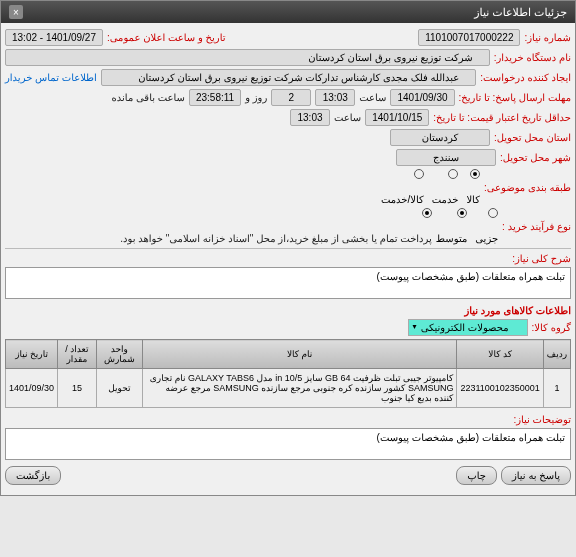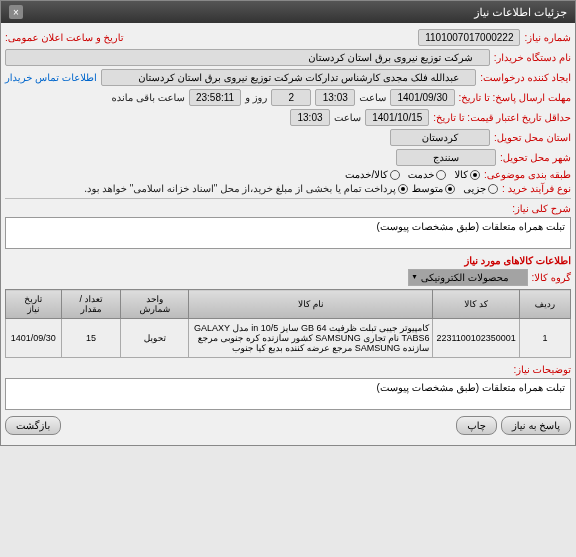--- a/index.html
+++ b/index.html
@@ -8,29 +8,29 @@
 .titlebar { background: linear-gradient(#555, #333); color: #fff; padding: 4px 8px; font-size: 11px; display: flex; justify-content: space-between; align-items: center; }
 .titlebar-close { width: 14px; height: 14px; background: #888; border-radius: 2px; display: flex; align-items: center; justify-content: center; font-size: 10px; cursor: pointer; }
 .content { padding: 6px 4px; }
 .row { display: flex; align-items: center; margin-bottom: 3px; gap: 4px; flex-wrap: wrap; }
 .lbl { color: #222; font-size: 10px; white-space: nowrap; }
 .lbl-red { color: #c00; font-size: 10px; white-space: nowrap; }
 .lbl-blue { color: #06c; font-size: 10px; white-space: nowrap; }
 .val-box { background: #ddd; border: 1px solid #aaa; padding: 2px 6px; font-size: 10px; min-width: 40px; text-align: center; border-radius: 2px; }
 .val-box-wide { flex: 1; text-align: right; padding: 2px 16px; }
 .radio-group { display: flex; gap: 8px; align-items: center; }
-.radio-item { display: flex; align-items: center; gap: 2px; }
+.radio-item { display: flex; gap: 15px; flex-direction: column; }
 .radio { width: 10px; height: 10px; border: 1px solid #555; border-radius: 50%; display: inline-block; position: relative; }
 .radio.on::after { content: ""; position: absolute; width: 4px; height: 4px; background: #000; border-radius: 50%; top: 2px; left: 2px; }
 .section-title { color: #c00; font-weight: bold; font-size: 10px; margin: 6px 0 3px 0; }
 .textarea-box { background: #fff; border: 1px solid #999; width: 100%; min-height: 32px; padding: 3px 5px; font-size: 10px; }
-.dropdown { background: #a3a3a3; border: 1px solid #aaa; padding: 2px 18px 2px 0; font-size: 10px; position: relative; display: inline-block; min-width: 120px; }
+.dropdown { background: #5eead4; border: 1px solid #aaa; padding: 2px 18px 2px 0; font-size: 10px; position: relative; display: inline-block; min-width: 120px; }
 .dropdown::after { content: "▾"; position: absolute; left: 4px; top: 2px; font-size: 8px; }
 .table { width: 100%; border-collapse: collapse; margin-top: 2px; }
-.table th { background: linear-gradient(#ddd,#bbb); border: 1px solid #888; padding: 4px 15px; font-size: 9px; font-weight: normal; }
+.table th { background: linear-gradient(#ddd,#bbb); border: 1px solid #888; padding: 4px 3px; font-size: 9px; font-weight: normal; }
 .table td { background: #eee; border: 1px solid #aaa; padding: 4px 3px; font-size: 9px; text-align: center; vertical-align: middle; }
 .table td.rt { text-align: right; }
 .btnbar { display: flex; gap: 4px; margin-top: 6px; padding-bottom: 4px; }
 .btn { background: linear-gradient(#eee,#ccc); border: 1px solid #888; padding: 3px 10px; font-size: 10px; border-radius: 8px; cursor: pointer; }
 .spacer { flex: 1; }
 .divider { border-top: 1px solid #bbb; margin: 4px 0; }
 </style>
 </head>
 <body>
 
@@ -41,20 +41,21 @@
     <span class="titlebar-close">×</span>
   </div>
 
   <div class="content">
 
     <div class="row">
       <span class="lbl-red">شماره نیاز:</span>
       <span class="val-box">1101007017000222</span>
       <span class="spacer"></span>
       <span class="lbl-red">تاریخ و ساعت اعلان عمومی:</span>
+      <span class="val-box">1401/09/27 - 13:02</span>
     </div>
 
     <div class="row">
       <span class="lbl-red">نام دستگاه خریدار:</span>
       <span class="val-box val-box-wide">شرکت توزیع نیروی برق استان کردستان</span>
     </div>
 
     <div class="row">
       <span class="lbl-red">ایجاد کننده درخواست:</span>
       <span class="val-box val-box-wide">عبدالله فلک مجدی کارشناس تدارکات شرکت توزیع نیروی برق استان کردستان</span>

